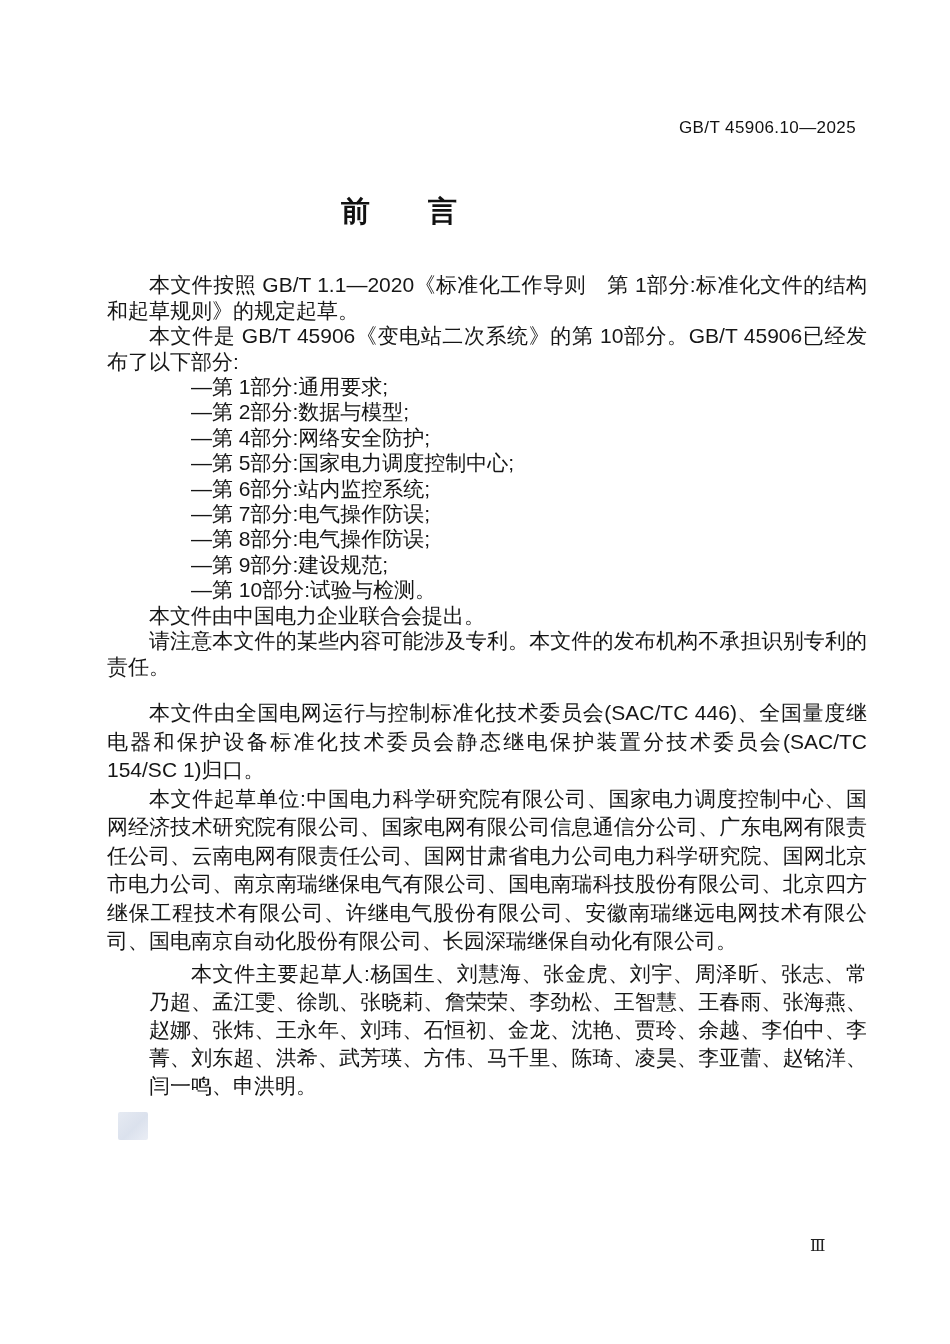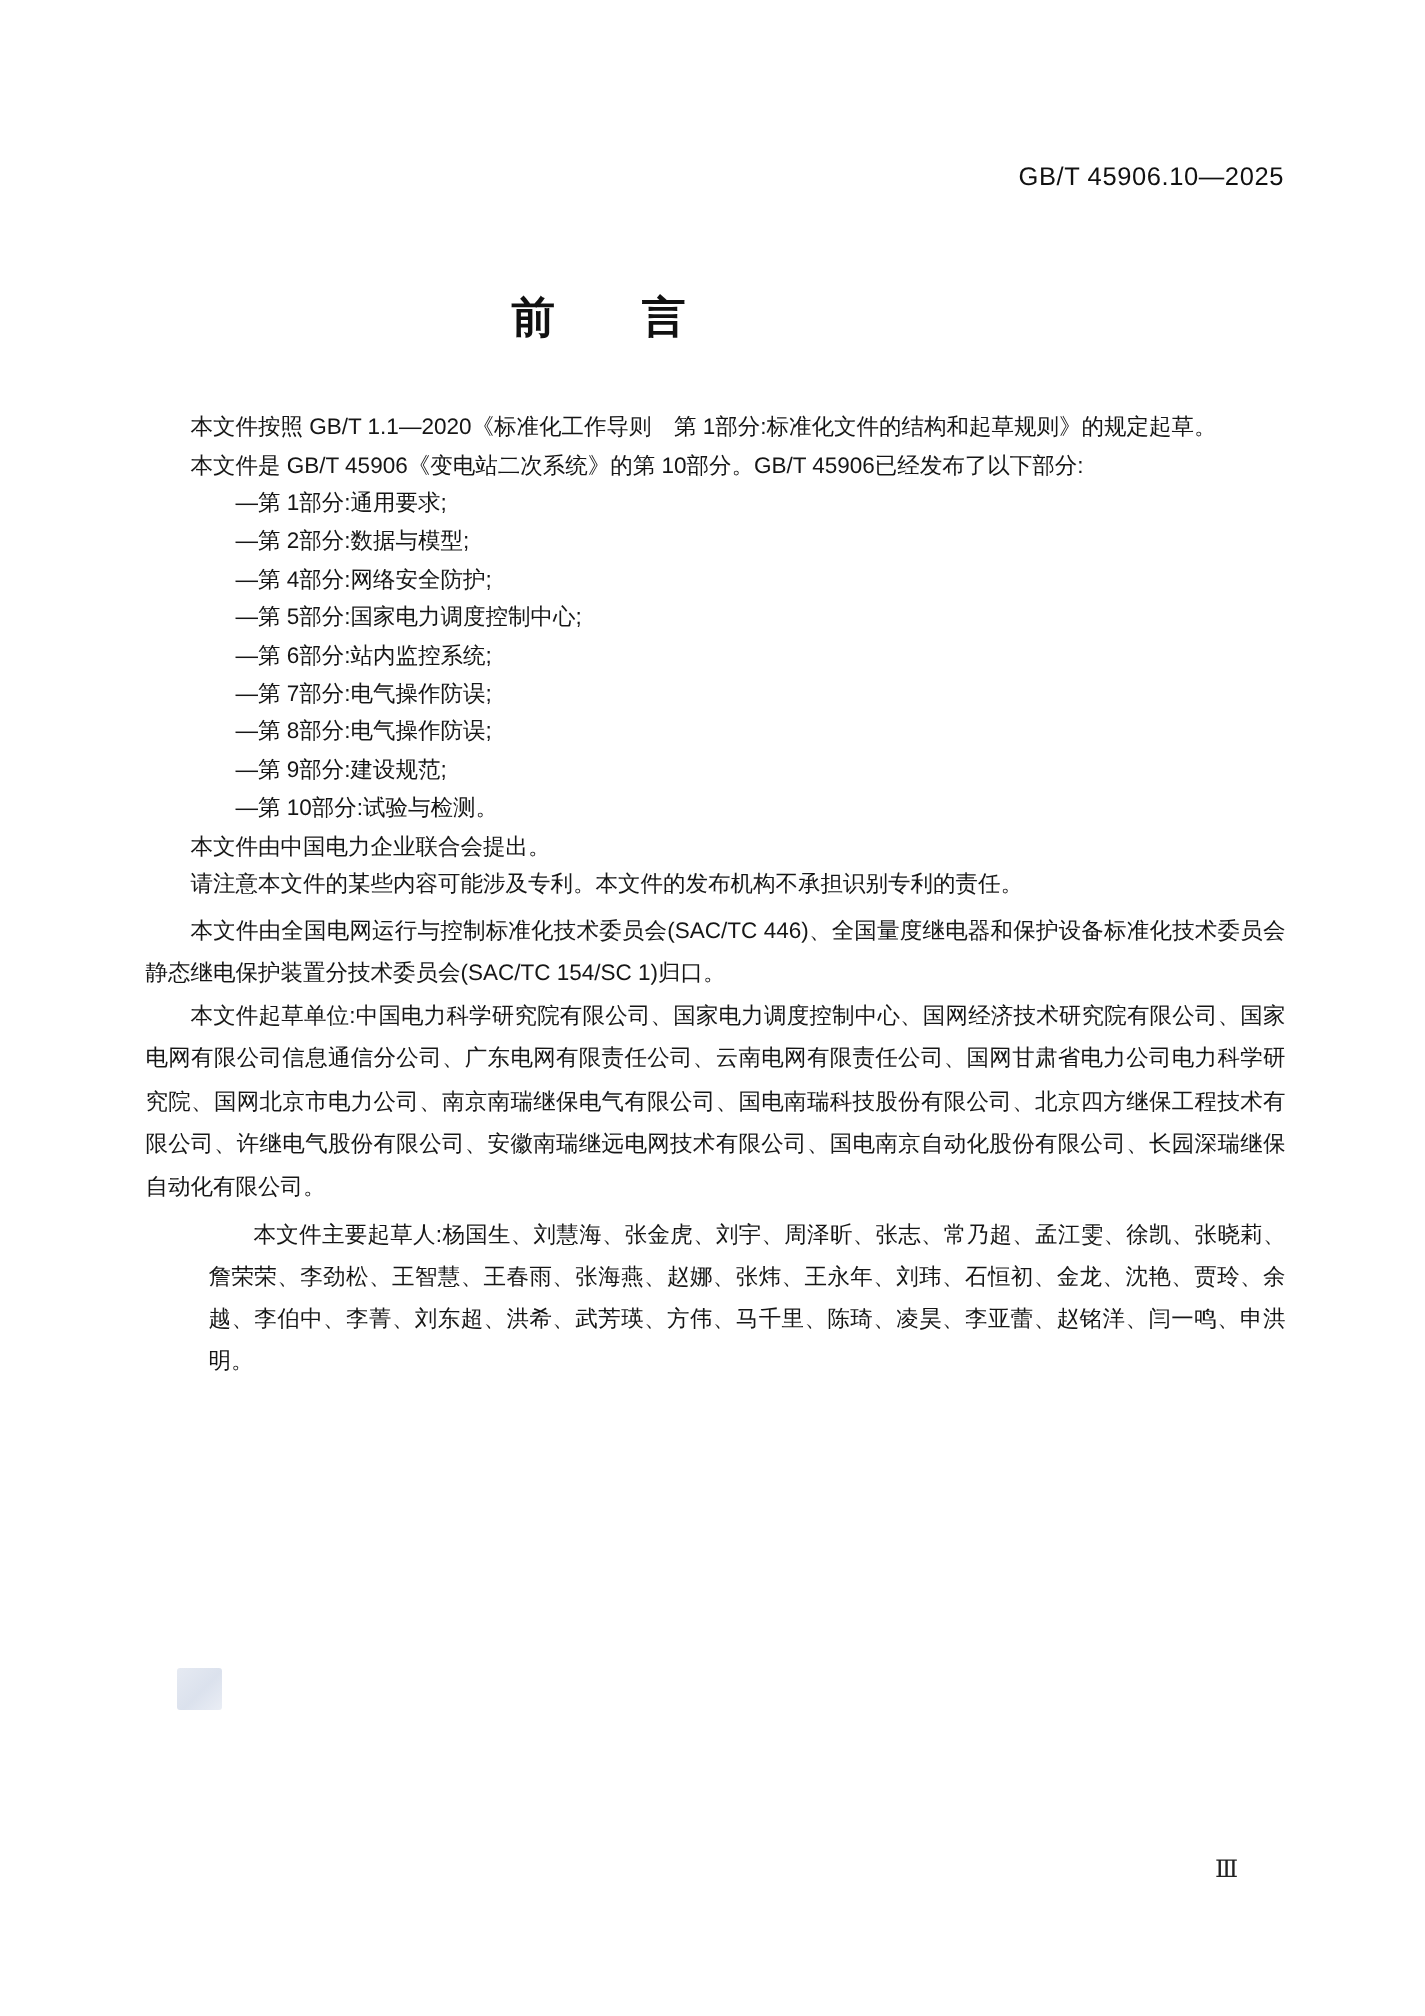--- a/index.html
+++ b/index.html
@@ -8,56 +8,56 @@
     position: relative;
     width: 950px;
     height: 1344px;
     background: #ffffff;
     font-family: "Liberation Sans", "DejaVu Sans", sans-serif;
     color: #1a1a1a;
     overflow: hidden;
   }
   .header-code {
     position: absolute;
-    top: 108px;
+    top: 118px;
     right: 94px;
     font-size: 17px;
     letter-spacing: 0.4px;
     color: #111;
     white-space: nowrap;
   }
   .doc-title {
     position: absolute;
     top: 192px;
     left: 0;
     width: 798px;
     text-align: center;
     font-size: 29px;
     font-weight: 600;
     color: #111;
     white-space: pre;
   }
   .body-col {
     position: absolute;
     top: 272px;
-    left: 97px;
+    left: 107px;
     width: 760px;
-    font-size: 15px;
+    font-size: 21px;
     line-height: 25.5px;
     text-align: justify;
     color: #161616;
   }
   .body-col p { text-indent: 2em; }
   .parts-list { list-style: none; }
   .parts-list li {
     text-indent: 4em;
     white-space: nowrap;
     line-height: 25.4px;
   }
-  .para-centralized { margin-top: 4px; line-height: 28.5px; }
+  .para-centralized { margin-top: 20px; line-height: 28.5px; }
   .para-units { line-height: 28.5px; }
   .para-drafters { margin-top: 4px; line-height: 28px; margin-left: 42px; }
   .watermark-stamp {
     position: absolute;
     left: 118px;
     top: 1112px;
     width: 30px;
     height: 28px;
     background: linear-gradient(135deg, #e3e8f1 0%, #d7deeb 55%, #e8ecf4 100%);
     border-radius: 2px;

